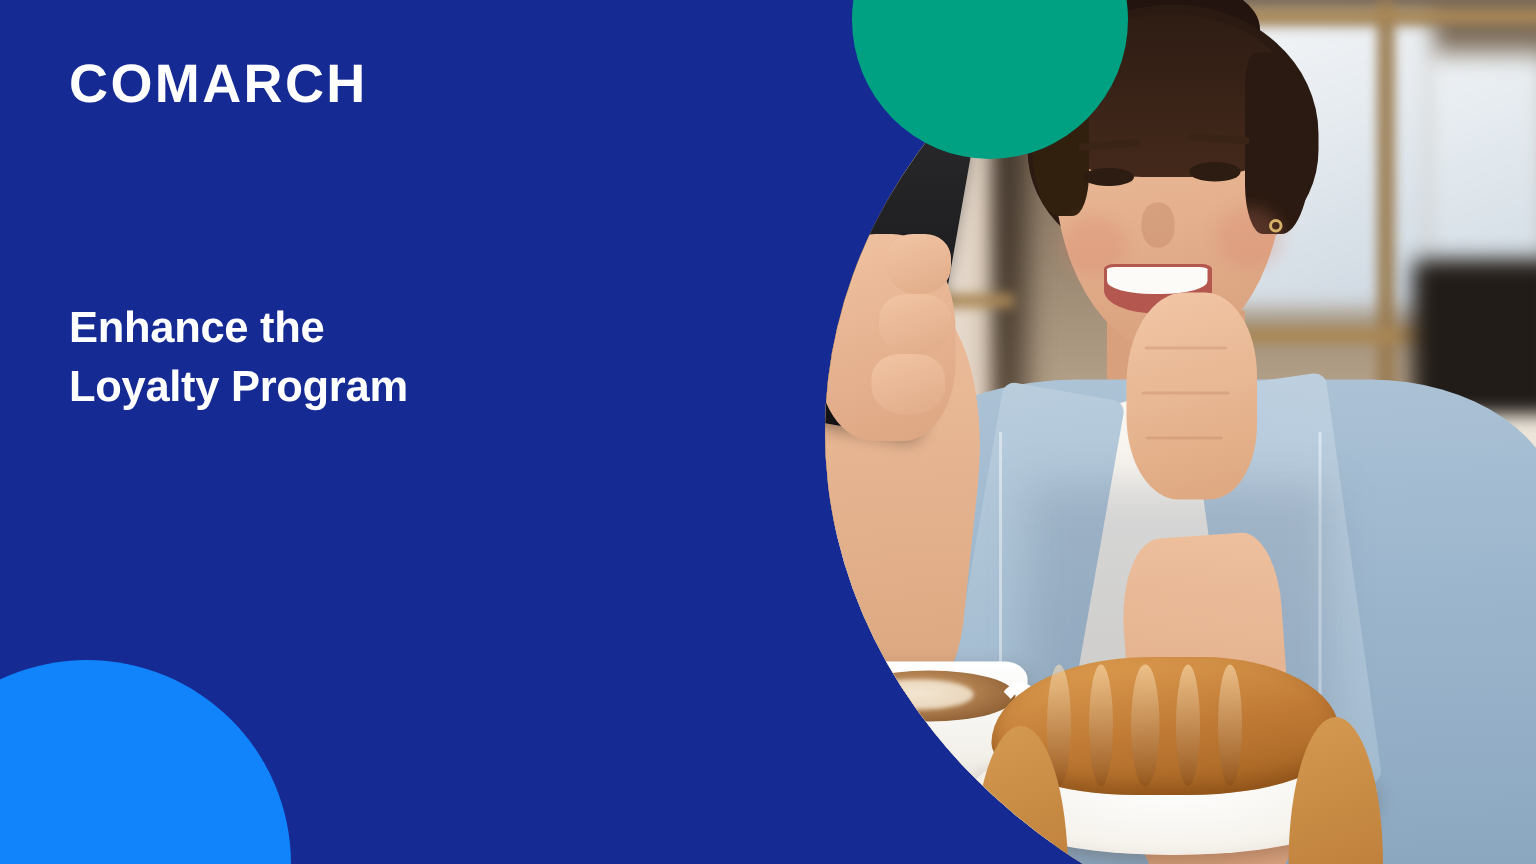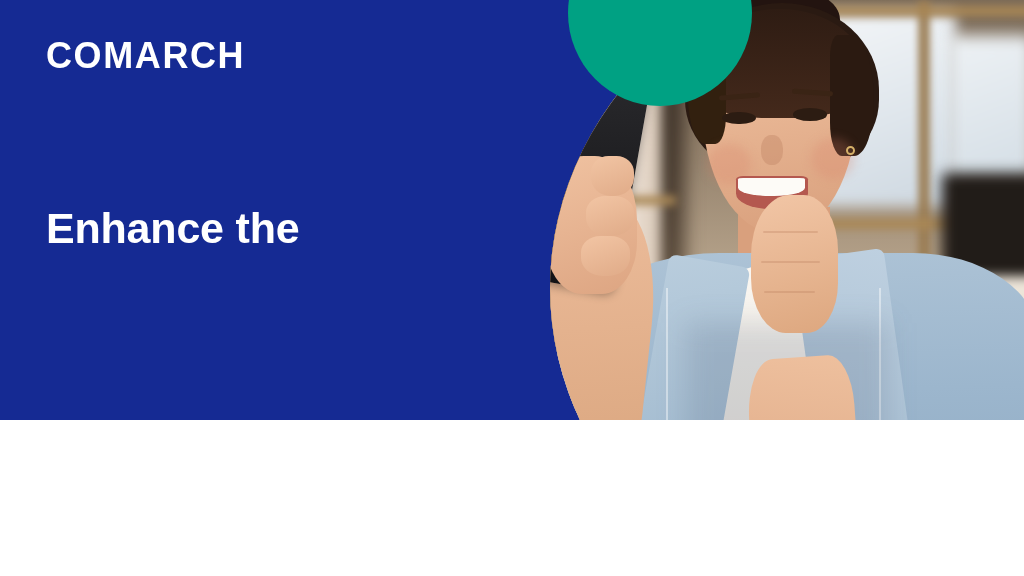--- a/index.html
+++ b/index.html
@@ -7,21 +7,21 @@
 
   html, body {
     width:1024px; height:576px;
     overflow:hidden;
     background:#ffffff;
     font-family:"Liberation Sans", sans-serif;
   }
 
   .banner {
     position:relative;
-    width:1024px; height:420px;
+    width:1024px; height:576px;
     overflow:hidden;
     background:#152A93;
   }
 
   
   .shape-blue-circle {
     position:absolute;
     left:-78px; top:440px;
     width:272px; height:272px;
     border-radius:50%;
@@ -330,21 +330,21 @@
     line-height:1;
     white-space:nowrap;
   }
 
   .headline {
     position:absolute;
     left:46px; top:200px;
     z-index:6;
     width:480px;
     color:#ffffff;
-    font-size:43px;
+    font-size:29px;
     font-weight:bold;
     line-height:1.34;
     letter-spacing:-0.2px;
   }
   .headline .ln { display:block; white-space:nowrap; }
 </style>
 </head>
 <body>
 
 <div class="banner">
@@ -440,15 +440,16 @@
       <div class="cr-tip" style="left:66%; top:83%;"></div>
     </div>
   </div>
 
   <div class="shape-green-circle"></div>
 
   <div class="logo">COMARCH</div>
 
   <div class="headline">
     <span class="ln">Enhance the</span>
+    <span class="ln">Loyalty Program</span>
   </div>
 
 </div>
 
 </body></html>

